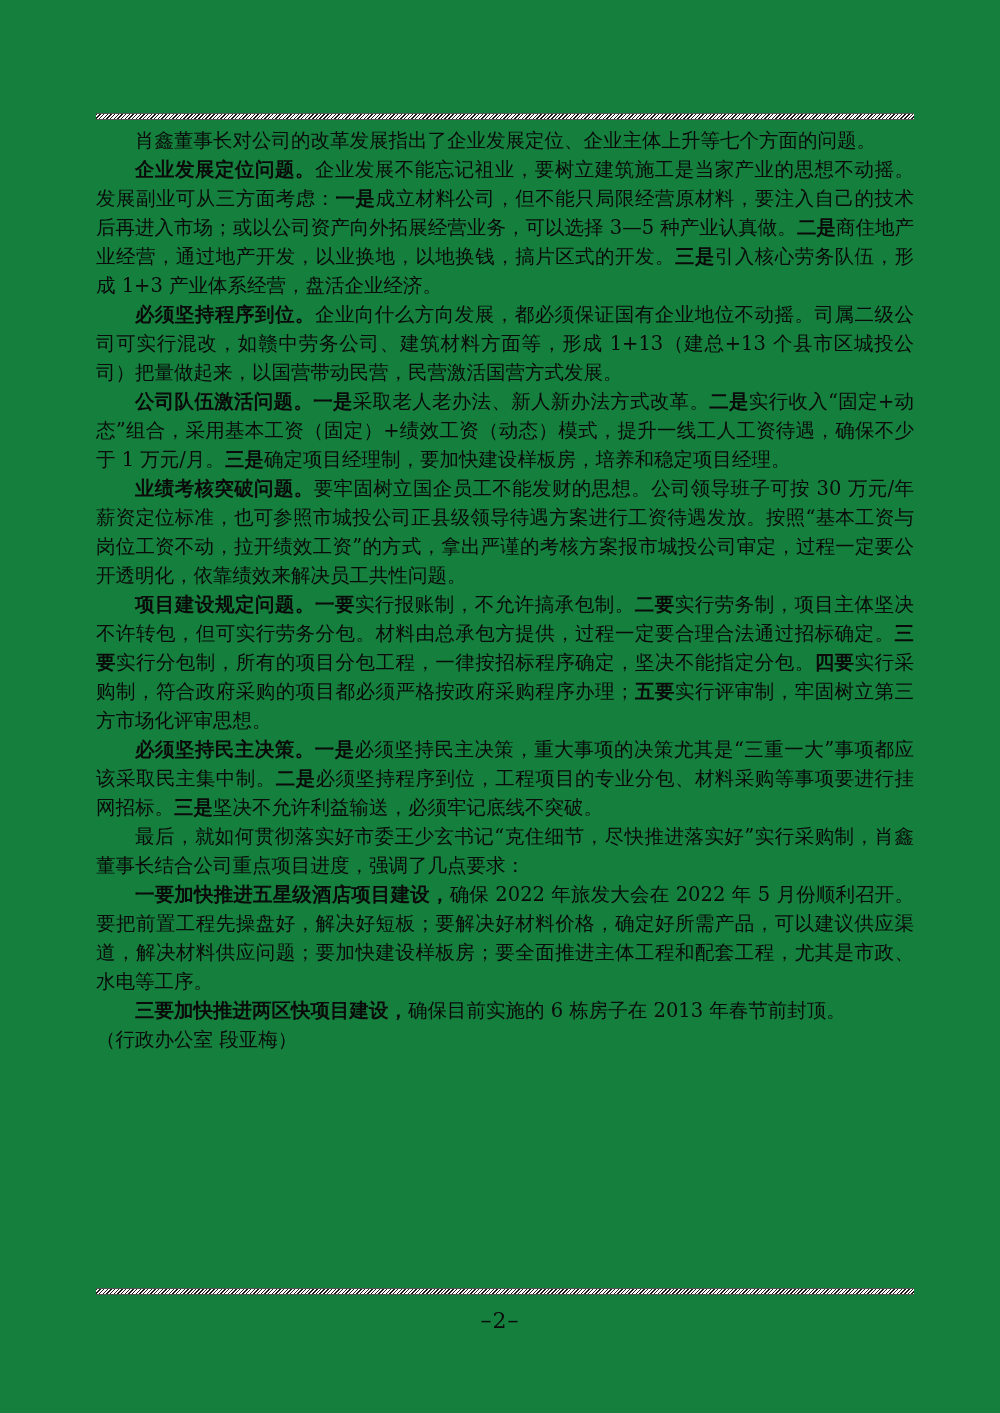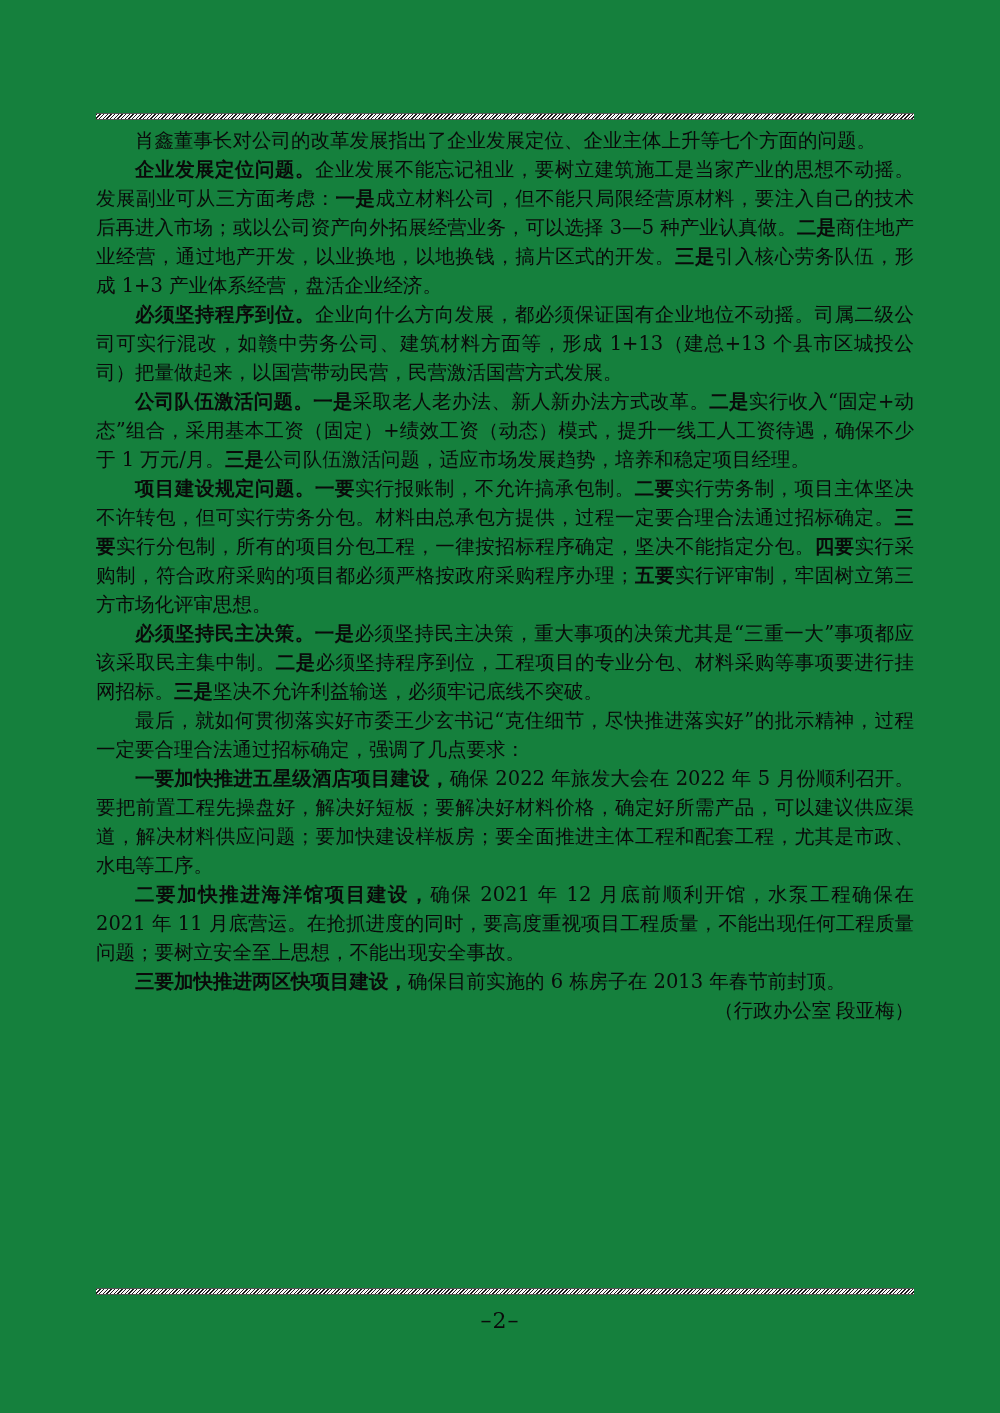--- a/index.html
+++ b/index.html
@@ -36,23 +36,22 @@
     font-size: 19.5px;
     line-height: 29px;
     text-align: justify;
   }
   .para {
     margin: 0;
     padding: 0;
     text-indent: 2em;
   }
   .para.right {
-    text-align: right;
+    text-align: left;
     text-indent: 0;
-    font-family: Liberation Serif, serif;
   }
   .b { font-weight: bold; font-family: Liberation Serif, serif; }
   .page-number {
     position: absolute;
     left: 0;
     top: 1308px;
     width: 1000px;
     text-align: center;
     font-size: 22px;
     letter-spacing: 1px;
@@ -60,24 +59,24 @@
 </style>
 </head>
 <body>
 
 <div class="page">
   <div class="rule rule-top"></div>
   <div class="body-text">
       <p class="para"><span>肖鑫董事长对公司的改革发展指出了企业发展定位、企业主体上升等七个方面的问题。</span></p>
       <p class="para"><span class="b">企业发展定位问题。</span><span>企业发展不能忘记祖业，要树立建筑施工是当家产业的思想不动摇。发展副业可从三方面考虑：</span><span class="b">一是</span><span>成立材料公司，但不能只局限经营原材料，要注入自己的技术后再进入市场；或以公司资产向外拓展经营业务，可以选择 3—5 种产业认真做。</span><span class="b">二是</span><span>商住地产业经营，通过地产开发，以业换地，以地换钱，搞片区式的开发。</span><span class="b">三是</span><span>引入核心劳务队伍，形成 1+3 产业体系经营，盘活企业经济。</span></p>
       <p class="para"><span class="b">必须坚持程序到位。</span><span>企业向什么方向发展，都必须保证国有企业地位不动摇。司属二级公司可实行混改，如赣中劳务公司、建筑材料方面等，形成 1+13（建总+13 个县市区城投公司）把量做起来，以国营带动民营，民营激活国营方式发展。</span></p>
-      <p class="para"><span class="b">公司队伍激活问题。</span><span class="b">一是</span><span>采取老人老办法、新人新办法方式改革。</span><span class="b">二是</span><span>实行收入“固定+动态”组合，采用基本工资（固定）+绩效工资（动态）模式，提升一线工人工资待遇，确保不少于 1 万元/月。</span><span class="b">三是</span><span>公司队伍激活问题，适应市场发展趋势，培养和稳定项目经理。</span></p>
+      <p class="para"><span class="b">公司队伍激活问题。</span><span class="b">一是</span><span>采取老人老办法、新人新办法方式改革。</span><span class="b">二是</span><span>实行收入“固定+动态”组合，采用基本工资（固定）+绩效工资（动态）模式，提升一线工人工资待遇，确保不少于 1 万元/月。</span><span class="b">三是</span><span>确定项目经理制，要加快建设样板房，培养和稳定项目经理。</span></p>
+      <p class="para"><span class="b">业绩考核突破问题。</span><span>要牢固树立国企员工不能发财的思想。公司领导班子可按 30 万元/年薪资定位标准，也可参照市城投公司正县级领导待遇方案进行工资待遇发放。按照“基本工资与岗位工资不动，拉开绩效工资”的方式，拿出严谨的考核方案报市城投公司审定，过程一定要公开透明化，依靠绩效来解决员工共性问题。</span></p>
       <p class="para"><span class="b">项目建设规定问题。</span><span class="b">一要</span><span>实行报账制，不允许搞承包制。</span><span class="b">二要</span><span>实行劳务制，项目主体坚决不许转包，但可实行劳务分包。材料由总承包方提供，过程一定要合理合法通过招标确定。</span><span class="b">三要</span><span>实行分包制，所有的项目分包工程，一律按招标程序确定，坚决不能指定分包。</span><span class="b">四要</span><span>实行采购制，符合政府采购的项目都必须严格按政府采购程序办理；</span><span class="b">五要</span><span>实行评审制，牢固树立第三方市场化评审思想。</span></p>
       <p class="para"><span class="b">必须坚持民主决策。</span><span class="b">一是</span><span>必须坚持民主决策，重大事项的决策尤其是“三重一大”事项都应该采取民主集中制。</span><span class="b">二是</span><span>必须坚持程序到位，工程项目的专业分包、材料采购等事项要进行挂网招标。</span><span class="b">三是</span><span>坚决不允许利益输送，必须牢记底线不突破。</span></p>
-      <p class="para"><span>最后，就如何贯彻落实好市委王少玄书记“克住细节，尽快推进落实好”的批示精神，过程一定要合理合法通过招标确定，强调了几点要求：</span></p>
+      <p class="para"><span>最后，就如何贯彻落实好市委王少玄书记“克住细节，尽快推进落实好”实行采购制，肖鑫董事长结合公司重点项目进度，强调了几点要求：</span></p>
       <p class="para"><span class="b">一要加快推进五星级酒店项目建设，</span><span>确保 2022 年旅发大会在 2022 年 5 月份顺利召开。要把前置工程先操盘好，解决好短板；要解决好材料价格，确定好所需产品，可以建议供应渠道，解决材料供应问题；要加快建设样板房；要全面推进主体工程和配套工程，尤其是市政、水电等工序。</span></p>
-      <p class="para"><span class="b">二要加快推进海洋馆项目建设，</span><span>确保 2021 年 12 月底前顺利开馆，水泵工程确保在 2021 年 11 月底营运。在抢抓进度的同时，要高度重视项目工程质量，不能出现任何工程质量问题；要树立安全至上思想，不能出现安全事故。</span></p>
       <p class="para"><span class="b">三要加快推进两区快项目建设，</span><span>确保目前实施的 6 栋房子在 2013 年春节前封顶。</span></p>
       <p class="para right"><span>（行政办公室 段亚梅）</span></p>
     </div>
   <div class="rule rule-bottom"></div>
   <div class="page-number">–2–</div>
 </div>
 
 </body></html>

